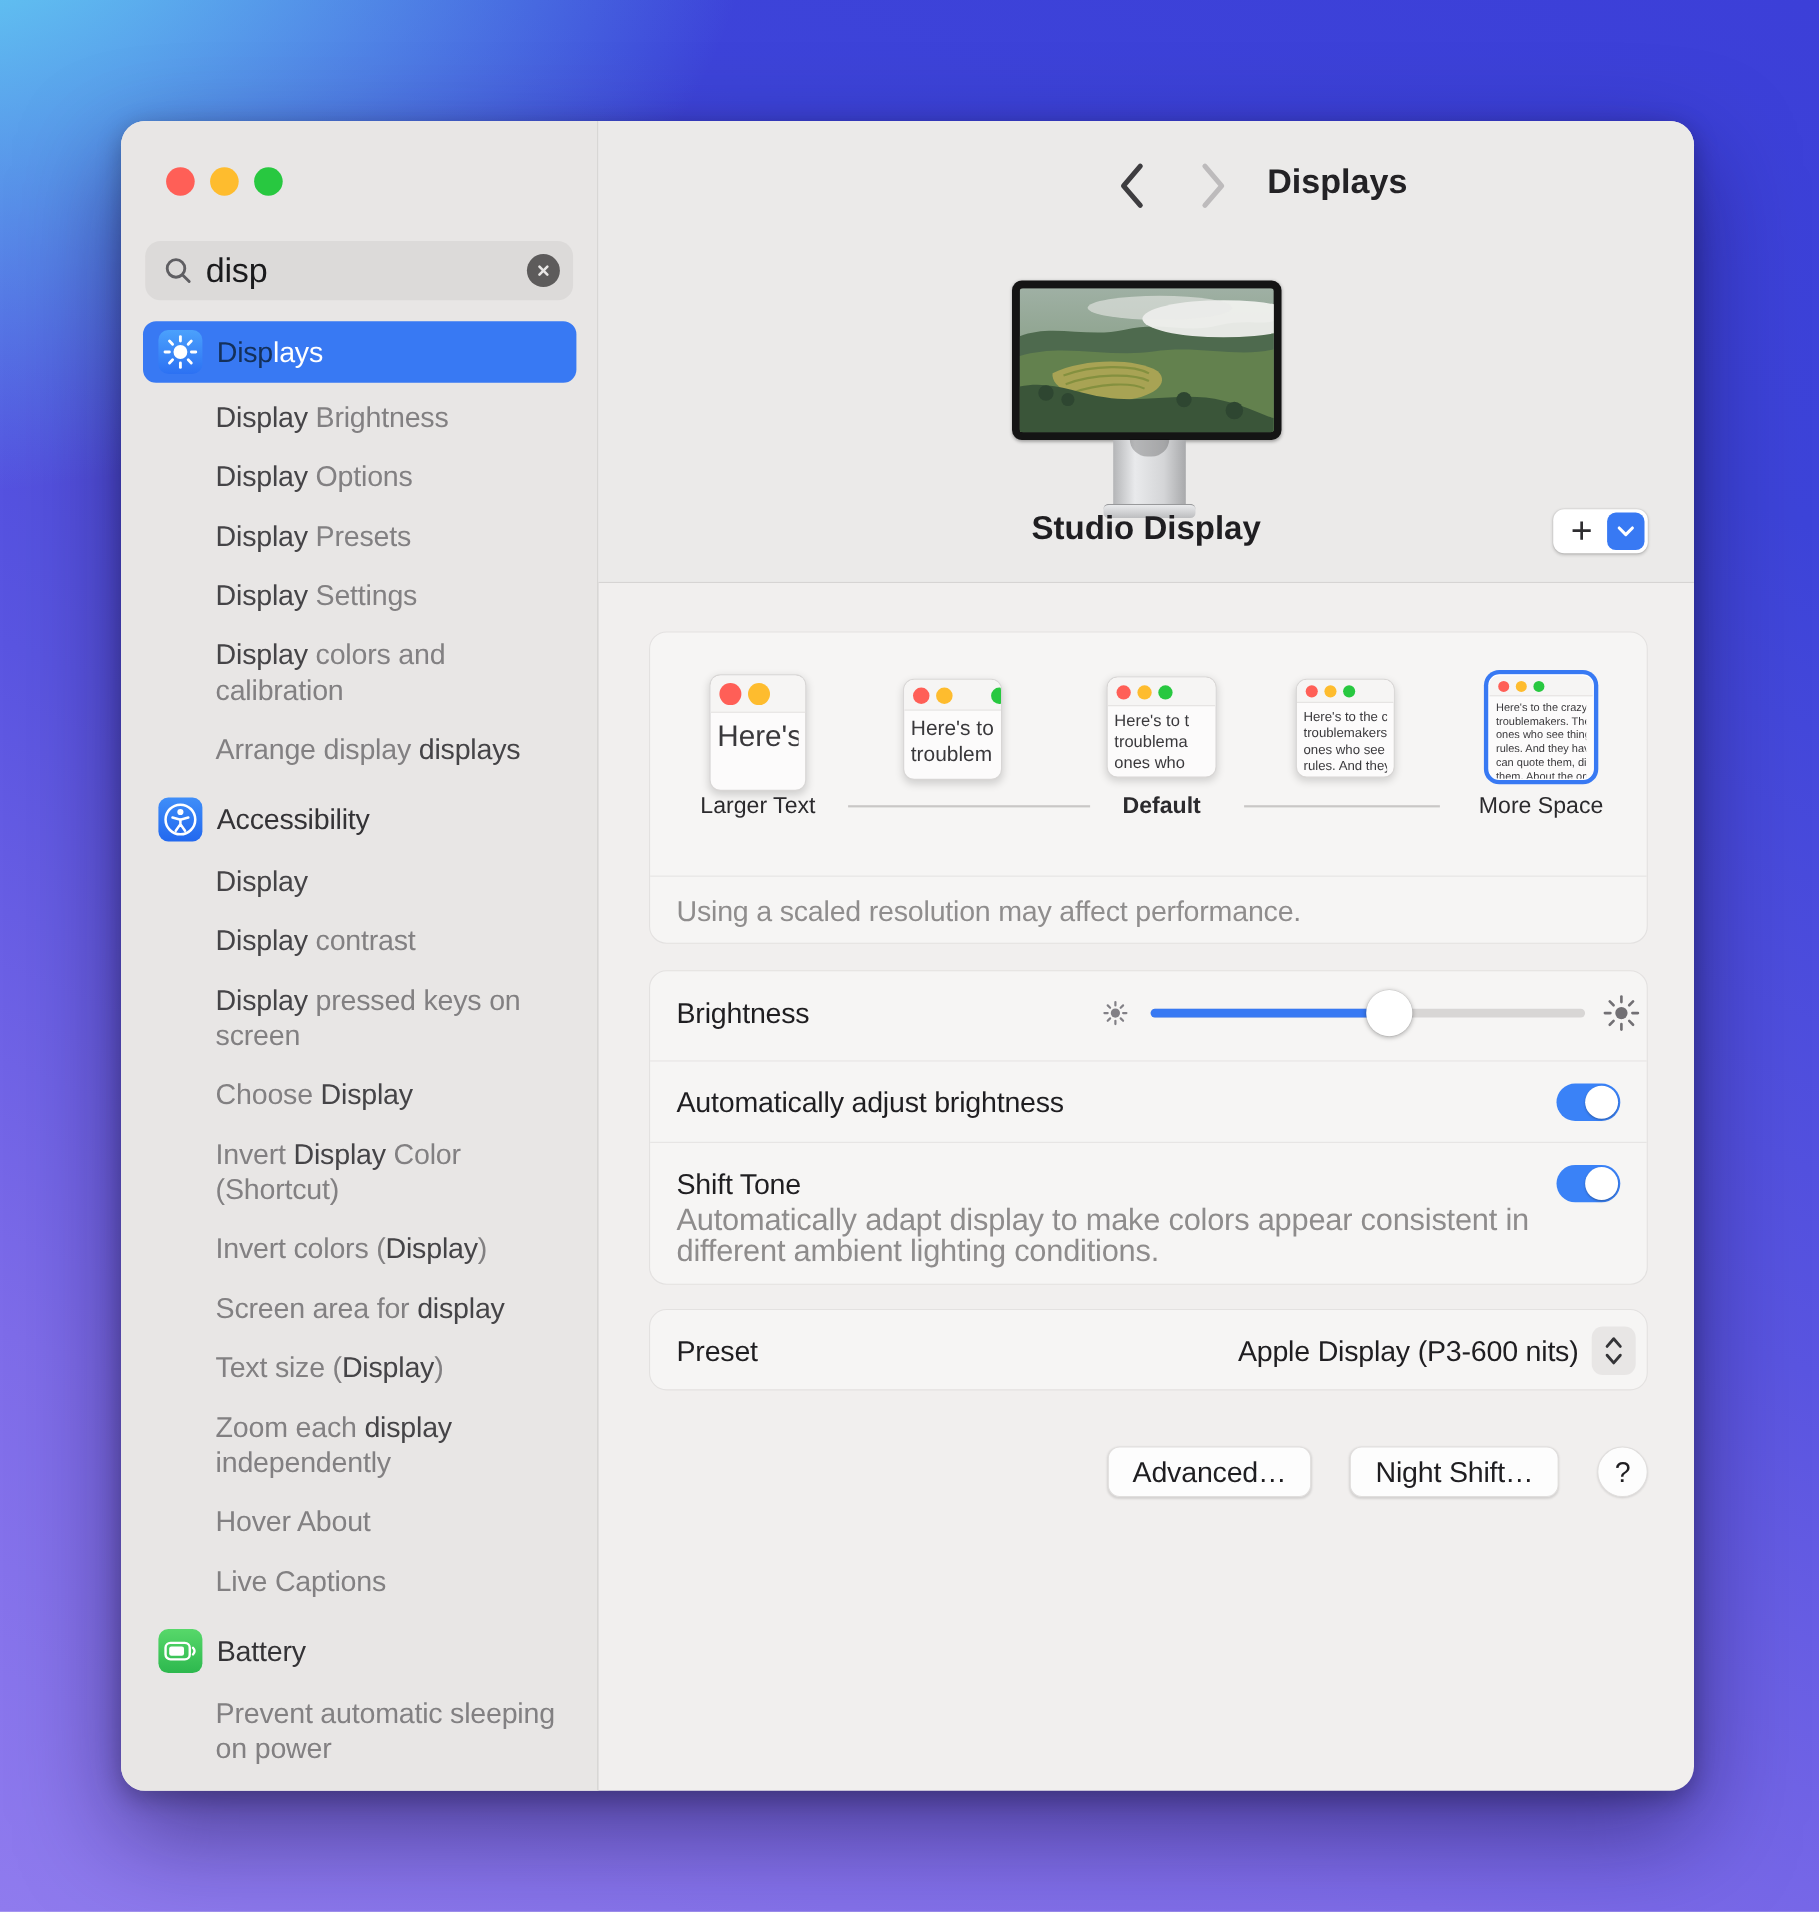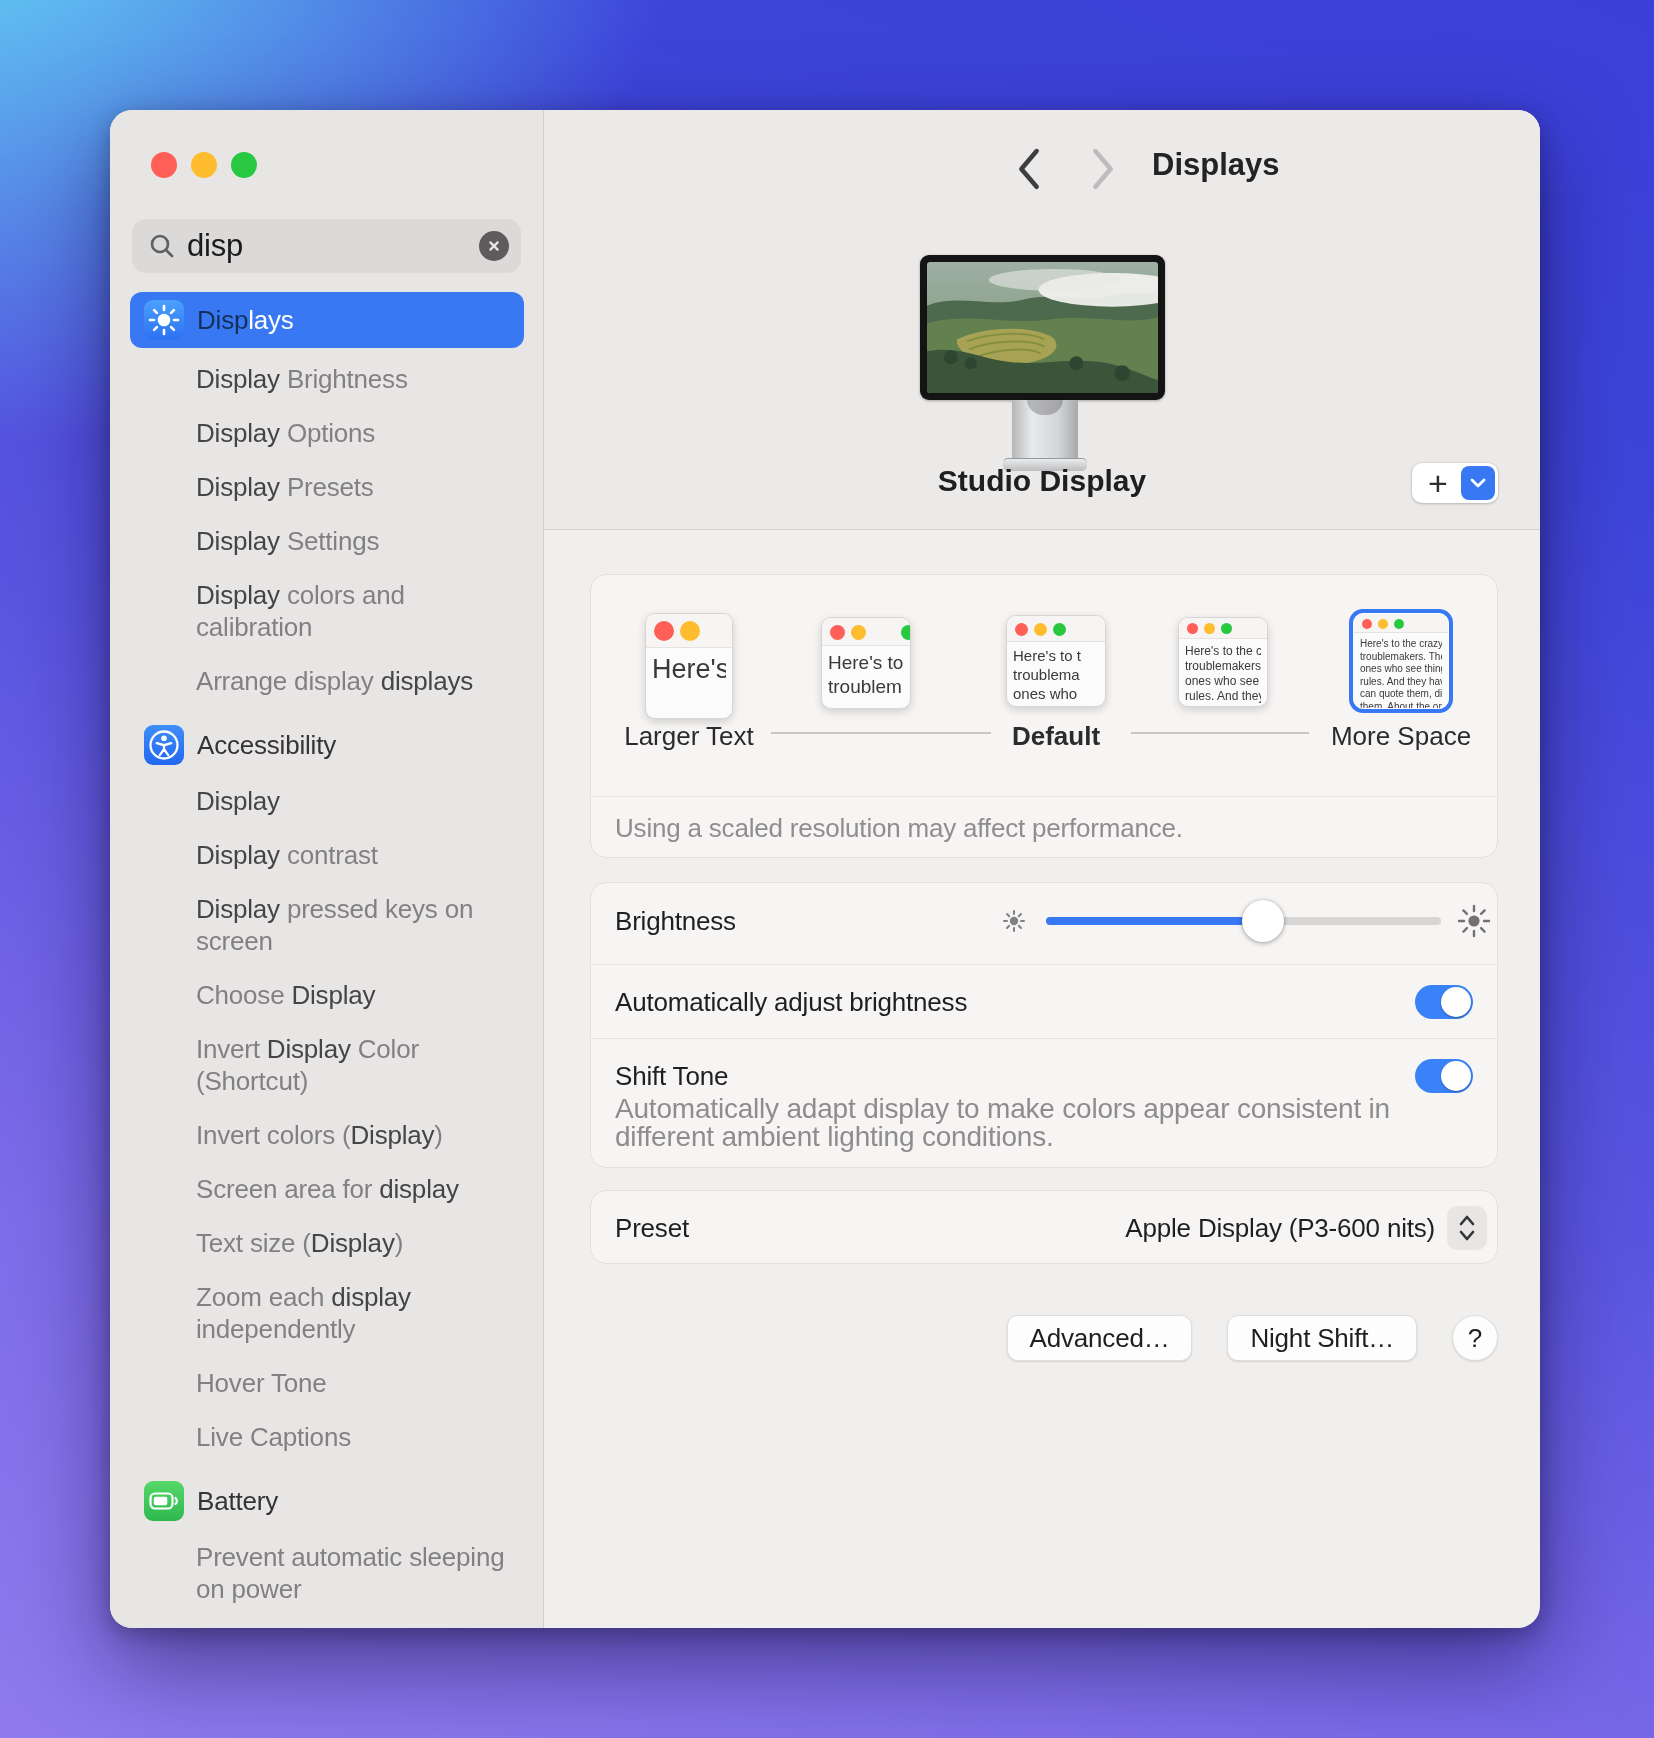--- a/index.html
+++ b/index.html
@@ -80,21 +80,21 @@
   .card3 { top:1080px; height:74px; }
 
   .thumb { position:absolute; background:#fcfbfb; border:1px solid #d8d6d5; border-radius:10px;
     overflow:hidden; box-shadow:0 3px 8px rgba(0,0,0,.16); }
   .thumb.selected { box-shadow:0 0 0 4px var(--accent); border-color:#fff; }
   .mini-titlebar { position:relative; background:#f6f5f4; border-bottom:1px solid #e5e3e2; }
   .mini-dot { position:absolute; border-radius:50%; }
   .mini-body { padding:5px 6px; color:#3a393c; line-height:1.25; }
   .mini-body div { white-space:nowrap; overflow:hidden; }
   .thumb-label { position:absolute; top:146px; width:220px; text-align:center;
-    font-size:26px; color:#2b2a2d; }
+    font-size:21px; color:#2b2a2d; }
   .thumb-label.bold { font-weight:700; }
   .conn { position:absolute; top:157px; height:2px; background:#c9c7c6; }
   .conn.a { left:180px; width:220px; }
   .conn.b { left:540px; width:178px; }
   .card-sep { position:absolute; left:0; right:0; height:1px; background:#e6e4e3; }
   .caption { position:absolute; left:24px; top:238px; font-size:26px; color:#8f8d8d; letter-spacing:-.2px; }
 
   .row-label { position:absolute; left:24px; font-size:26px; color:#1f1e21; letter-spacing:-.2px; }
   .sun { position:absolute; }
   .track { position:absolute; left:455px; top:34px; width:395px; height:8px; border-radius:4px; background:#d8d6d5; }
@@ -185,21 +185,21 @@
           </div>
           <div class="side-item sub"><span class="lab"><span class="seg m">Display</span></span></div>
           <div class="side-item sub"><span class="lab"><span class="seg m">Display</span><span class="seg"> contrast</span></span></div>
           <div class="side-item sub"><span class="lab"><span class="seg m">Display</span><span class="seg"> pressed keys on screen</span></span></div>
           <div class="side-item sub"><span class="lab"><span class="seg">Choose </span><span class="seg m">Display</span></span></div>
           <div class="side-item sub"><span class="lab"><span class="seg">Invert </span><span class="seg m">Display</span><span class="seg"> Color (Shortcut)</span></span></div>
           <div class="side-item sub"><span class="lab"><span class="seg">Invert colors (</span><span class="seg m">Display</span><span class="seg">)</span></span></div>
           <div class="side-item sub"><span class="lab"><span class="seg">Screen area for </span><span class="seg m">display</span></span></div>
           <div class="side-item sub"><span class="lab"><span class="seg">Text size (</span><span class="seg m">Display</span><span class="seg">)</span></span></div>
           <div class="side-item sub"><span class="lab"><span class="seg">Zoom each </span><span class="seg m">display</span><span class="seg"> independently</span></span></div>
-          <div class="side-item sub"><span class="lab"><span class="seg">Hover Tone</span></span></div>
+          <div class="side-item sub"><span class="lab"><span class="seg">Hover About</span></span></div>
           <div class="side-item sub"><span class="lab"><span class="seg">Live Captions</span></span></div>
           <div class="side-item section gap">
             <span class="app-icon icon-battery-icon">
               <svg viewBox="0 0 40 40">
                 <rect x="6.5" y="12.5" width="22" height="15" rx="4.5" fill="none" stroke="#fff" stroke-width="2.2"></rect>
                 <rect x="9.8" y="15.8" width="13.5" height="8.4" rx="2" fill="#fff"></rect>
                 <path d="M31.5 17 a4 4 0 0 1 0 6" stroke="#fff" stroke-width="2.2" fill="none" stroke-linecap="round"></path>
               </svg>
             </span>
             <span class="lab"><span class="seg">Battery</span></span>

